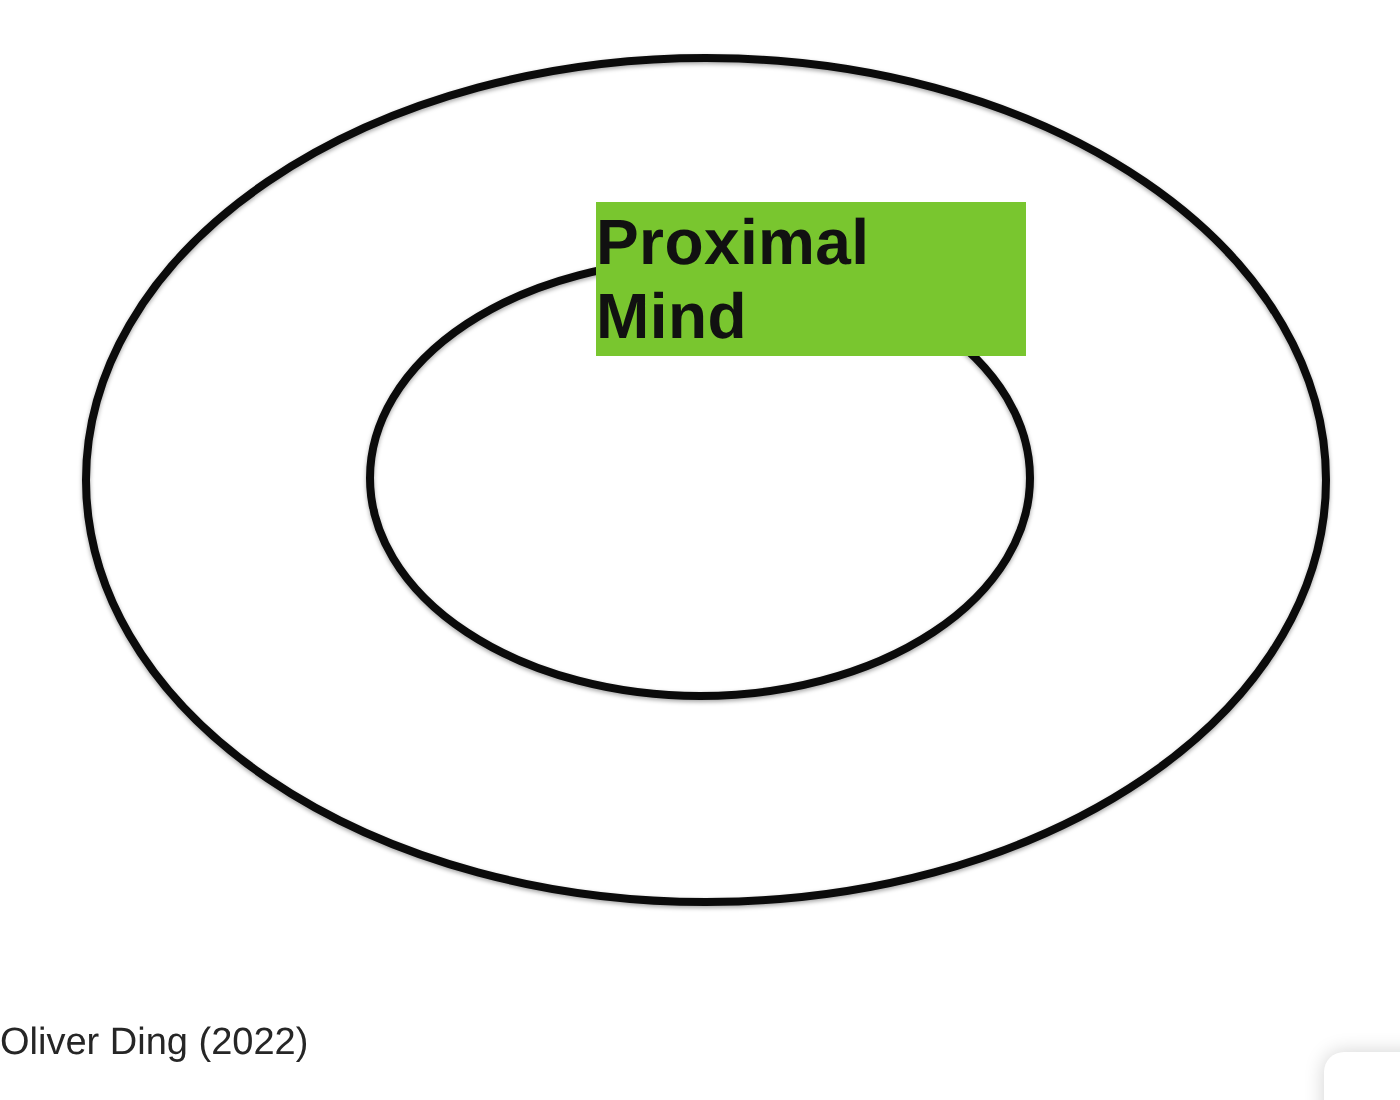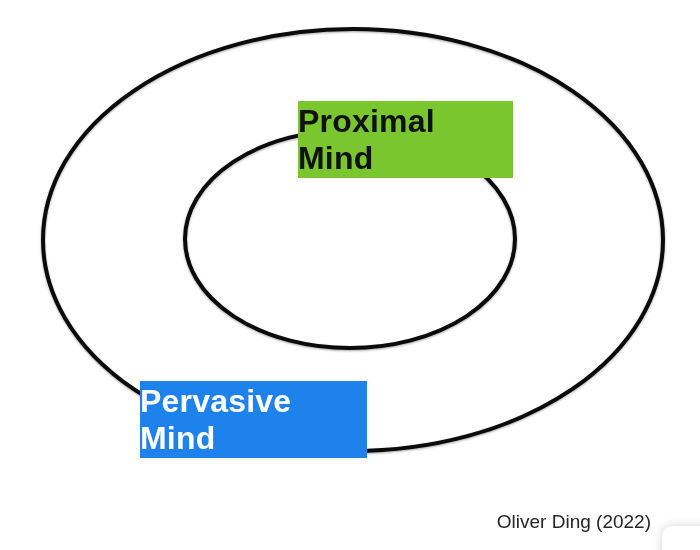--- a/index.html
+++ b/index.html
@@ -49,21 +49,21 @@
     width: 227px;
     height: 77px;
     background: var(--outer-box, #1E82EC);
     color: var(--outer-text, #ffffff);
   }
   .caption {
     position: absolute;
     left: 0;
     top: 508px;
     width: 651px;
-    text-align: right;
+    text-align: left;
     font-size: 19px;
     line-height: 28px;
     color: var(--caption-text, #262626);
   }
   .corner-card {
     position: absolute;
     right: -22px;
     bottom: -18px;
     width: 60px;
     height: 42px;
@@ -79,21 +79,18 @@
 
   <svg class="ellipses" width="700" height="550" viewBox="0 0 700 550">
     <ellipse class="ring" cx="353" cy="240" rx="310" ry="211"></ellipse>
     <ellipse class="ring" cx="350" cy="239" rx="165" ry="109"></ellipse>
   </svg>
 
   <div class="mind-box inner">
     <span>Proximal Mind</span>
   </div>
 
-  <div class="mind-box outer">
-    <span>Pervasive Mind</span>
-  </div>
 
   <div class="caption">Oliver Ding (2022)</div>
 
   <div class="corner-card"></div>
 
 </div>
 
 </body></html>

